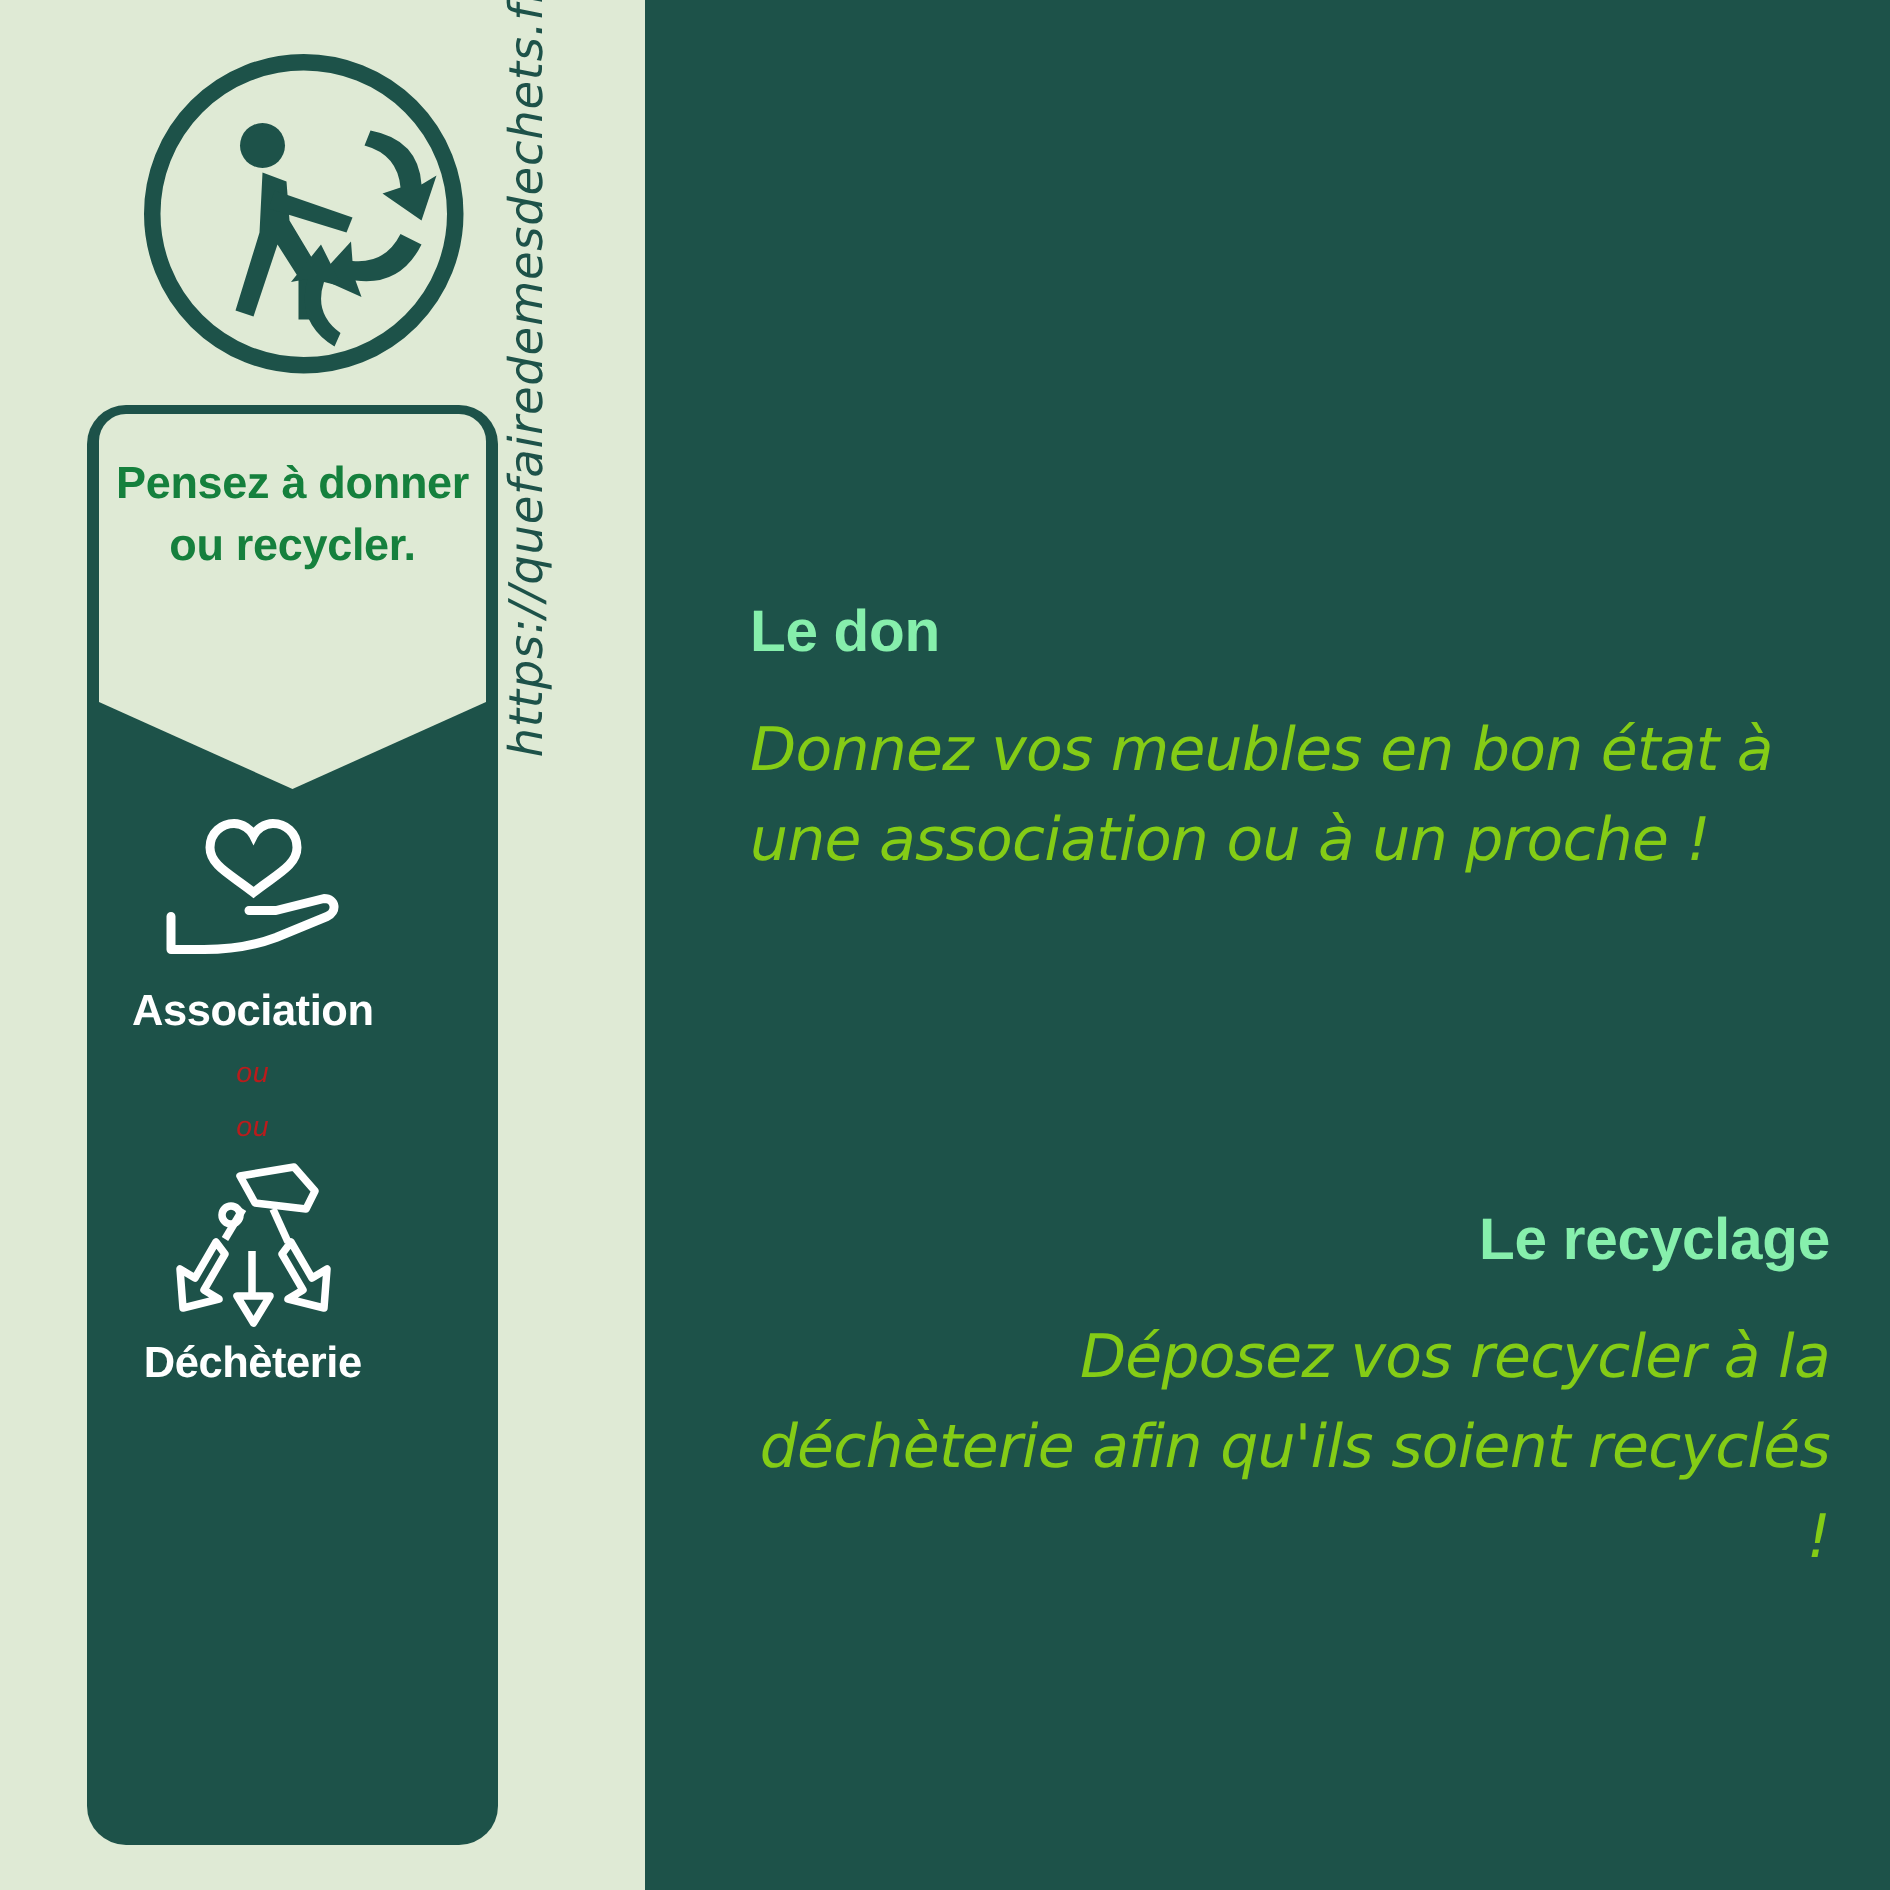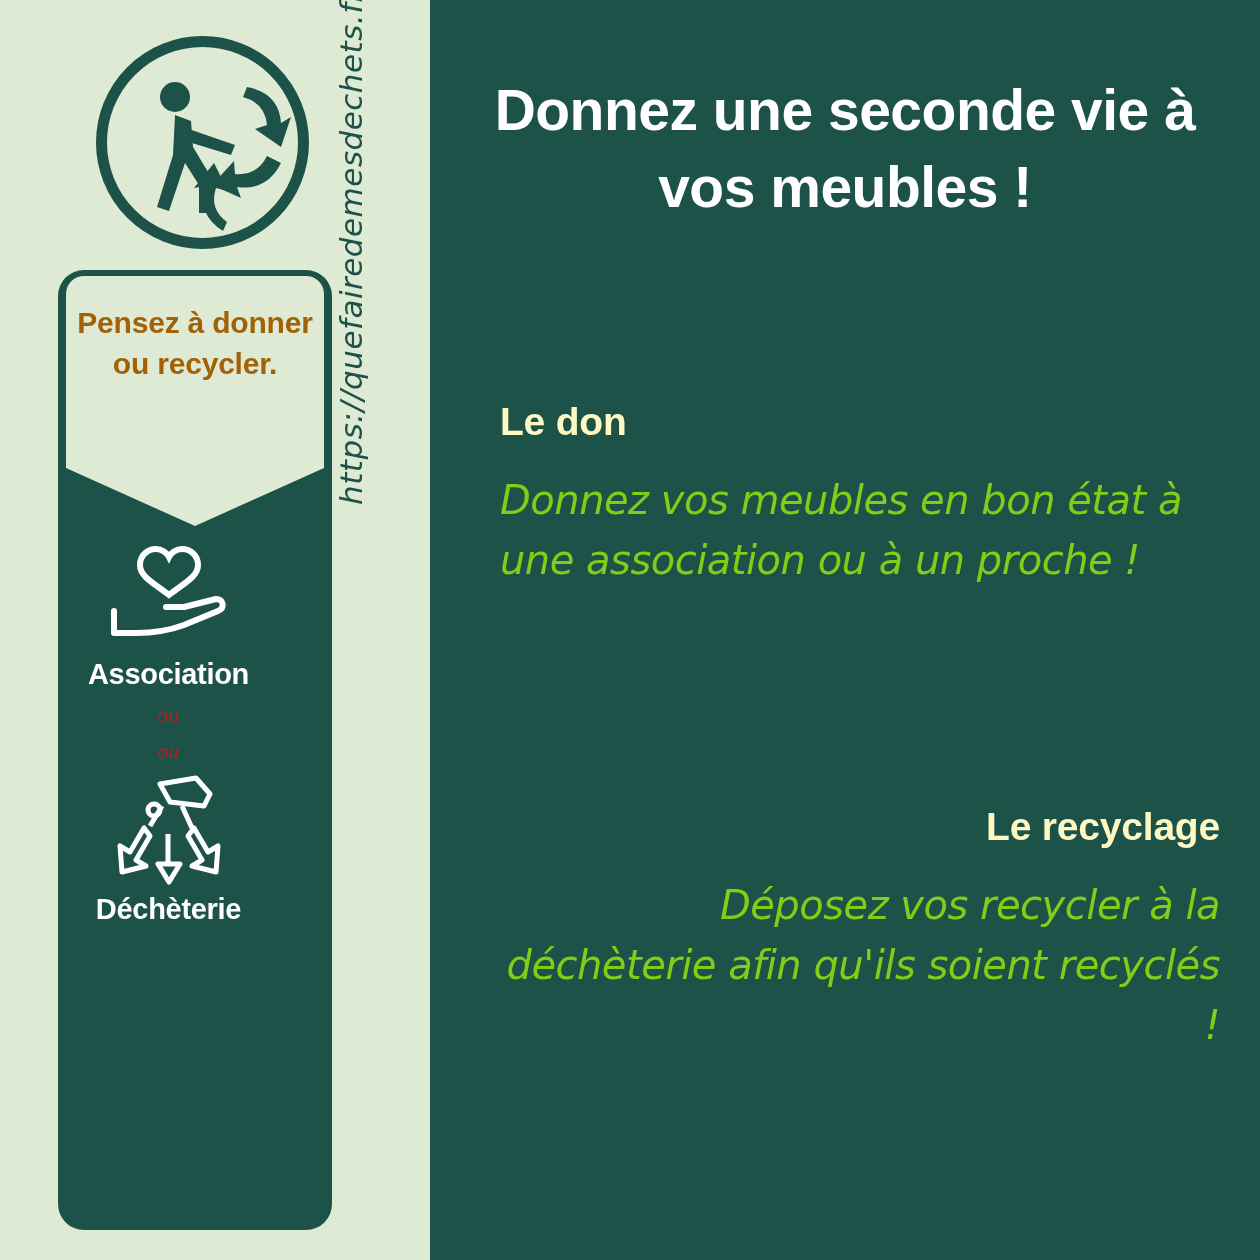--- a/index.html
+++ b/index.html
@@ -66,21 +66,21 @@
     border-left: 129px solid transparent;
     border-right: 129px solid transparent;
     border-top: 58px solid #dfead5;
   }
   .banner-text {
     position: absolute;
     left: 0;
     top: 26px;
     width: 258px;
     text-align: center;
-    color: #a16207;
+    color: #15803d;
     font-size: 30px;
     font-weight: bold;
     line-height: 1.38;
     letter-spacing: -0.2px;
   }
   
   .emblem {
     position: absolute;
     left: 95px;
     top: 35px;
@@ -149,21 +149,21 @@
     font-weight: bold;
     line-height: 1.35;
     letter-spacing: -0.5px;
   }
   .section {
     position: absolute;
     left: 70px;
     width: 720px;
   }
   .section-title {
-    color: #fef9c3;
+    color: #86efac;
     font-size: 39px;
     font-weight: bold;
     margin-bottom: 26px;
     letter-spacing: -0.2px;
   }
   .section-body {
     color: #84cc16;
     font-size: 40px;
     font-style: italic;
     line-height: 1.5;
@@ -235,21 +235,20 @@
             <path d="M84 62 L84 92 L96 92 L85 110 L74 92 L86 92" fill="none" stroke="#ffffff" stroke-width="5" stroke-linejoin="round"></path>
           </svg>
         </div>
         <div class="step-label">Déchèterie</div>
       </div>
 
     </div>
   </div>
 
   <div class="right">
-    <div class="headline">Donnez une seconde vie à vos meubles !</div>
 
     <div class="section" id="sec-don">
       <div class="section-title">Le don</div>
       <div class="section-body">Donnez vos meubles en bon état à une association ou à un proche !</div>
     </div>
 
     <div class="section" id="sec-recyclage">
       <div class="section-title">Le recyclage</div>
       <div class="section-body">Déposez vos recycler à la déchèterie afin qu'ils soient recyclés !</div>
     </div>

